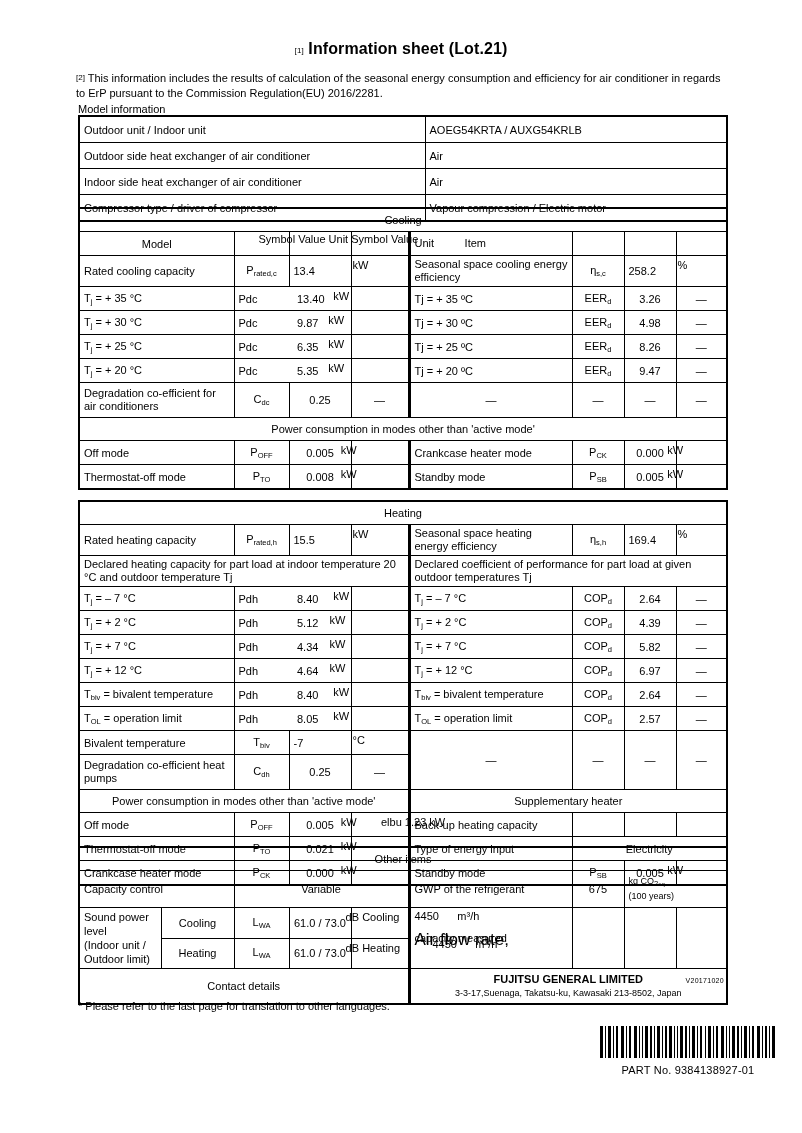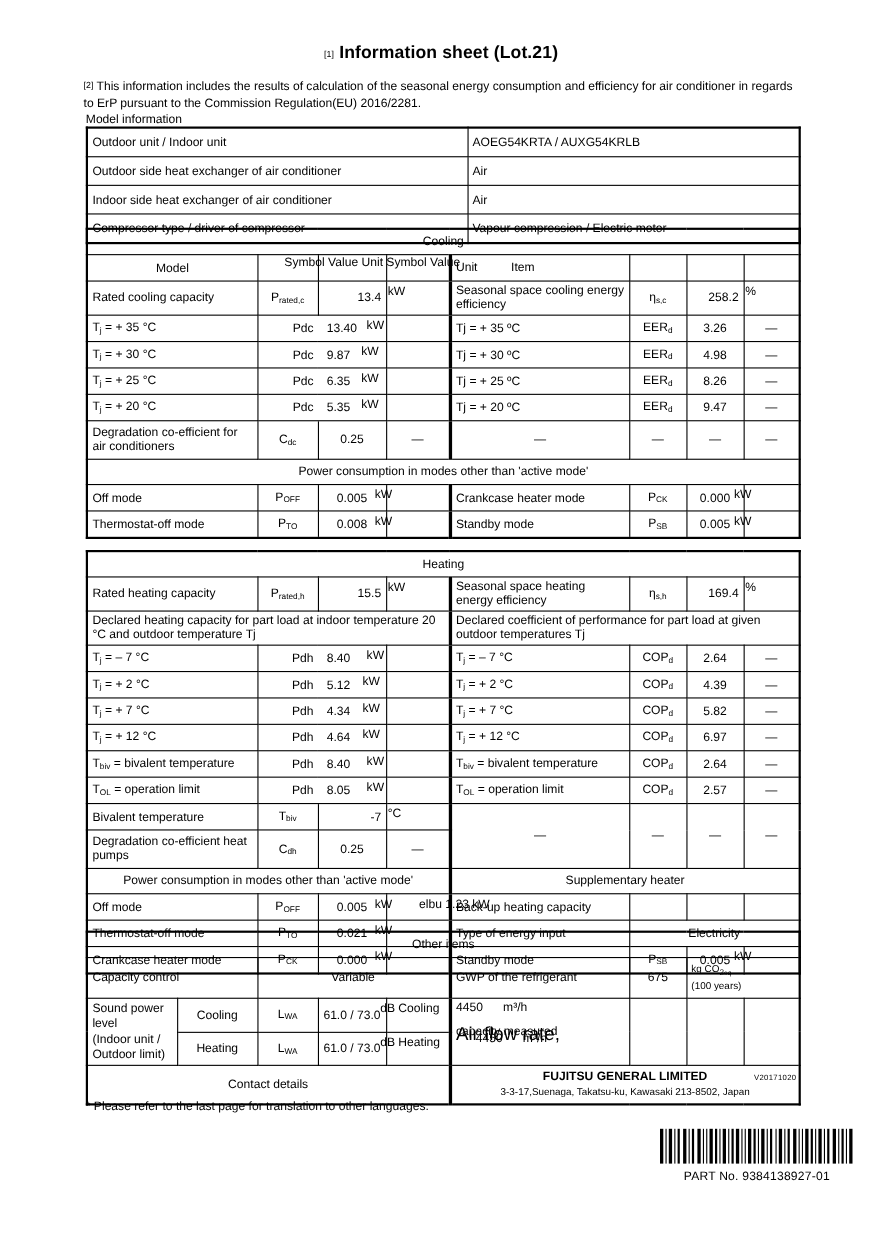--- a/index.html
+++ b/index.html
@@ -23,21 +23,21 @@
   .modelinfo{position:absolute;left:78px;top:103px;font-size:11px;}
 
   
   table{border-collapse:collapse;table-layout:fixed;font-size:11px;}
   td{
     border:1px solid #000;padding:2px 4px;vertical-align:middle;
     height:19px;overflow:visible;white-space:nowrap;
   }
   .wrapcell{white-space:normal;line-height:13px;}
   .ctr{text-align:center;}
-  .rt{text-align:right;}
+  .rt{}
   .bold{font-weight:bold;}
   .thick-l{border-left:3px solid #000;}
   .sect{text-align:center;height:18px;}
   .outer{border:2px solid #000;}
   sub{font-size:7.5px;vertical-align:-20%;}
 
   
   .ovf{position:relative;}
   .ovf > .spill{position:absolute;white-space:nowrap;}
 

